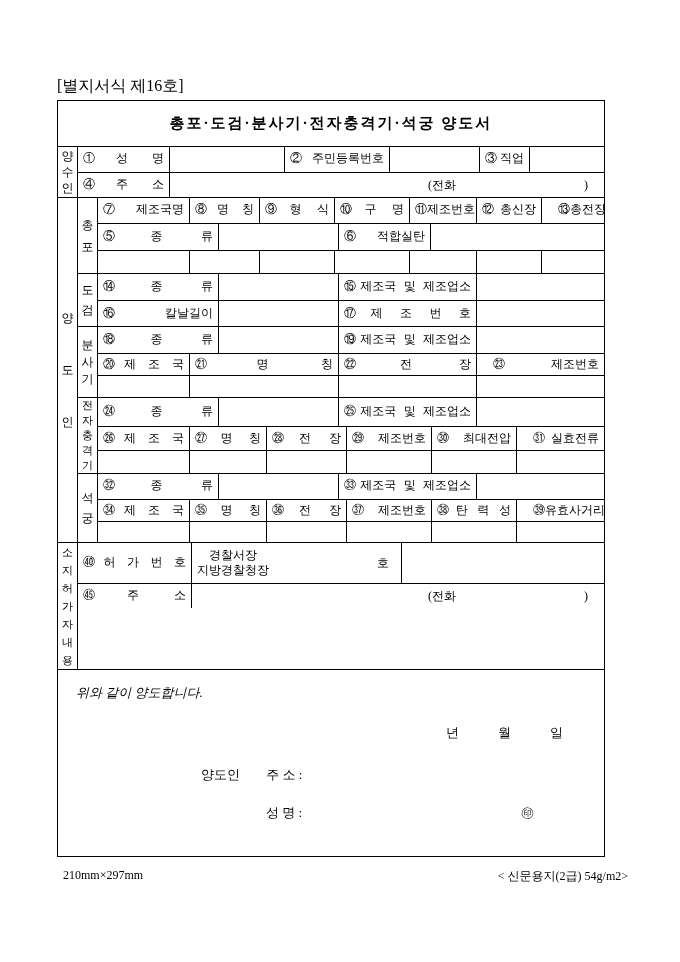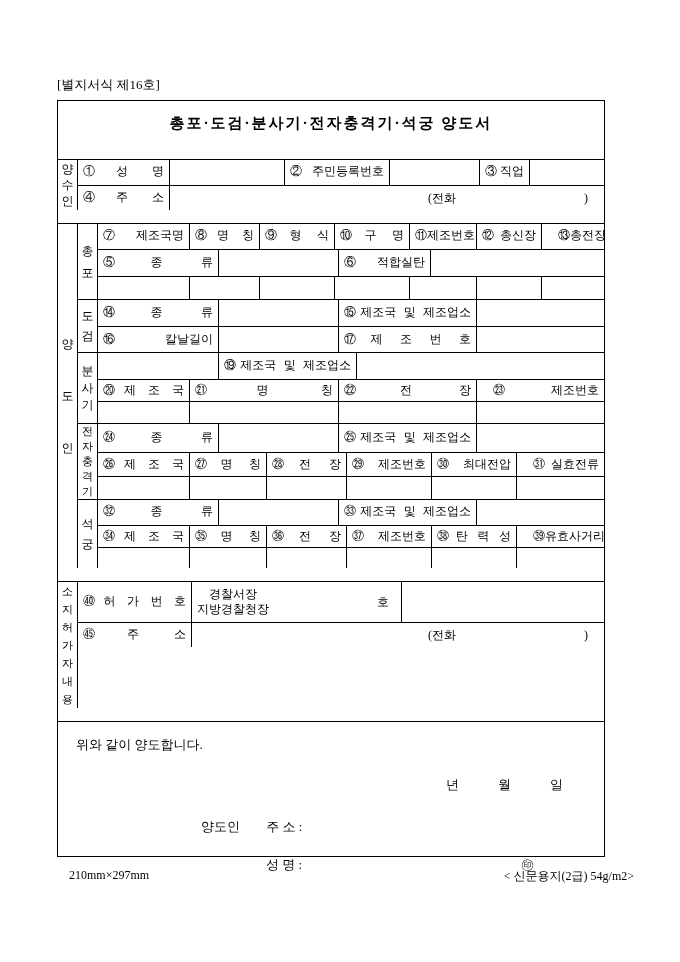--- a/index.html
+++ b/index.html
@@ -1,20 +1,20 @@
 <!DOCTYPE html>
 <html><head>
 <meta charset="utf-8">
 <style>
   * { margin:0; padding:0; box-sizing:border-box; }
   html,body { background:#e8e8e8; }
   body { font-family:"Liberation Serif","DejaVu Serif",serif; color:#000; }
   .page { position:relative; width:680px; height:962px; background:#fff; margin:0 auto; overflow:hidden; }
-  .form-ref { position:absolute; left:57px; top:76px; font-size:13px; }
-  .outer { position:absolute; left:57px; top:100px; width:548px; height:757px; border:1px solid #000; display:flex; flex-direction:column;gap:13px; }
+  .form-ref { position:absolute; left:57px; top:76px; font-size:16px; }
+  .outer { position:absolute; left:57px; top:100px; width:548px; height:757px; border:1px solid #000; display:flex; flex-direction:column; }
   .title-row { height:45px; display:flex; align-items:center; justify-content:center; font-size:15px; font-weight:bold; letter-spacing:2px; }
   .sec { display:flex; border-top:1px solid #000; }
   .vcol { width:20px; border-right:1px solid #000; display:flex; align-items:center; justify-content:center;
           text-align:center; white-space:pre-line; font-size:12px; }
   .lh15 { line-height:15px; font-size:11px; }
   .lh16 { line-height:16px; }
   .lh17 { line-height:17px; }
   .lh18 { line-height:18px; font-size:11px; }
   .lh20 { line-height:20px; }
   .lh22 { line-height:22px; }
@@ -39,27 +39,27 @@
   .w92{width:92px}.w93{width:93px}.w105{width:105px}.w113{width:113px}.w115{width:115px}
   .w120{width:120px}.w138{width:138px}.w149{width:149px}.w210{width:210px}
   .phone { display:flex; align-items:center; justify-content:flex-end; padding-right:16px; }
   .pclose { margin-left:128px; }
   .issuer { position:relative; display:flex; align-items:center; justify-content:flex-start; text-align:center; }
   .issuer .stack { line-height:15px; }
   .issuer .ho { position:absolute; right:12px; top:50%; transform:translateY(-50%); }
   .rel { display:flex; align-items:center; }
   .rel span { white-space:pre-line; line-height:17px; display:block; }
   .free { flex:1; border-top:1px solid #000; position:relative; font-size:13px; }
-  .statement { position:absolute; left:18px; top:14px; }
+  .statement { position:absolute; left:18px; top:14px;font-style:italic; }
   .dateline { position:absolute; left:388px; top:54px; }
   .sign1 { position:absolute; left:143px; top:96px; }
   .sign1 .addr { margin-left:23px; }
   .sign2 { position:absolute; left:208px; top:134px; width:340px; }
   .sign2 .seal { position:absolute; left:255px; top:0; }
-  .footer { position:absolute; left:69px; top:868px; width:565px; display:flex; justify-content:space-between; font-size:12px; }
+  .footer { position:absolute; left:63px; top:868px; width:565px; display:flex; justify-content:space-between; font-size:12px; }
 </style>
 </head>
 <body>
 
 <div class="page">
 
   <div class="form-ref">[별지서식 제16호]</div>
 
   <div class="outer">
 
@@ -143,20 +143,21 @@
             </div>
           </div>
         </div>
 
         <div class="cat">
           <div class="vcol lh17">분
 사
 기</div>
           <div class="cat-body">
             <div class="row h26">
+              <div class="cell lbl w120">⑱종 류</div>
               <div class="cell w120"></div>
               <div class="cell lbl w138">⑲제조국 및 제조업소</div>
               <div class="cell fx"></div>
             </div>
             <div class="row h22">
               <div class="cell lbl w91">⑳제 조 국</div>
               <div class="cell lbl w149">㉑명 칭</div>
               <div class="cell lbl w138">㉒전 장</div>
               <div class="cell lbl fx">㉓제조번호</div>
             </div>

